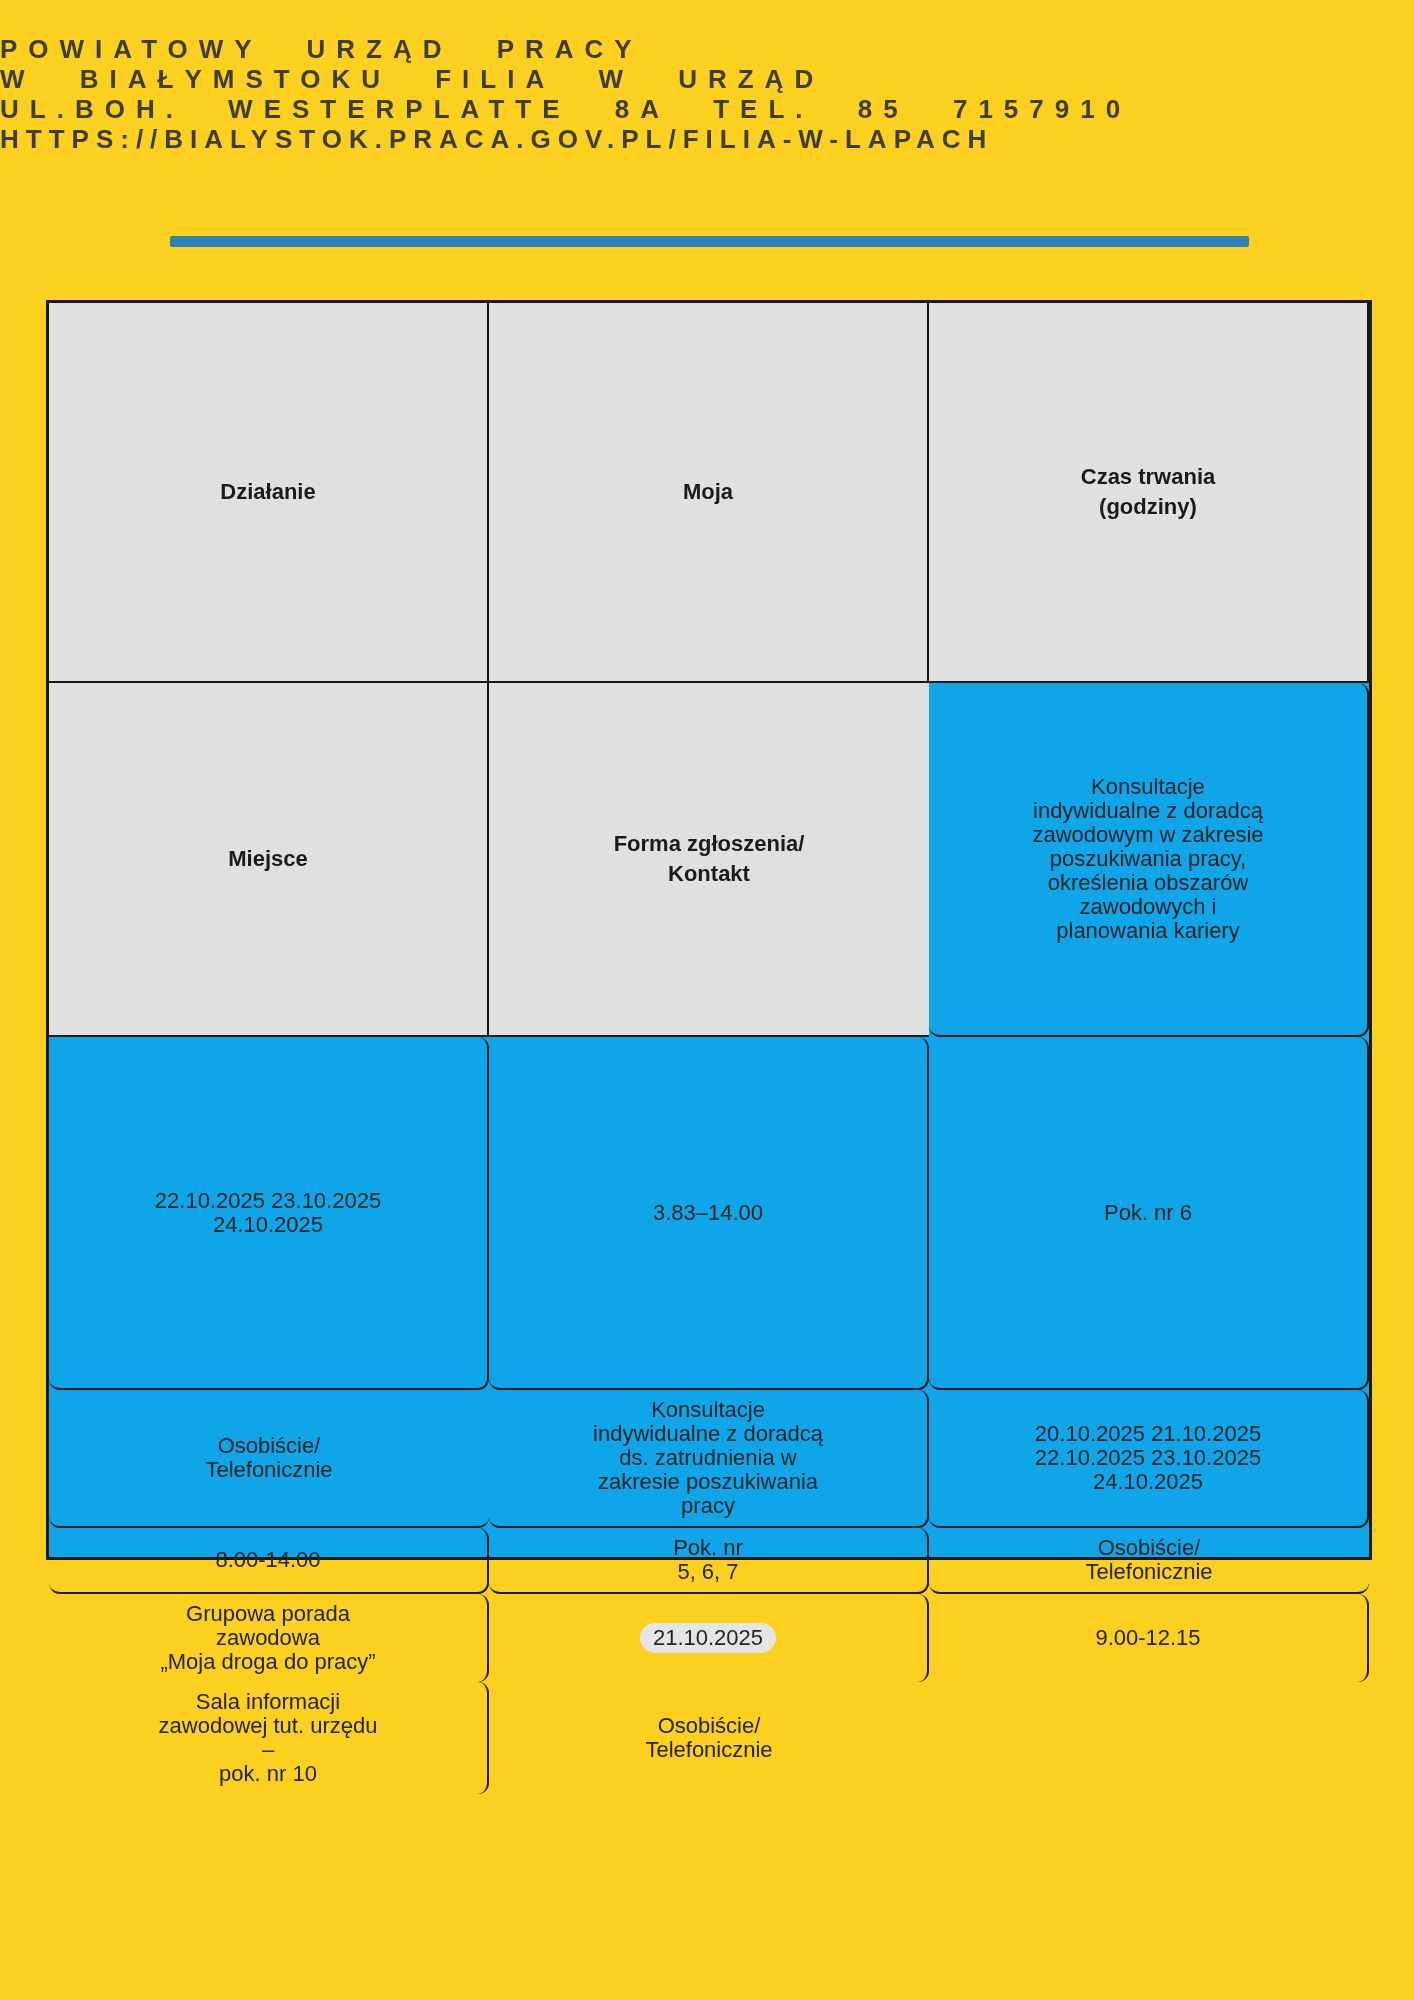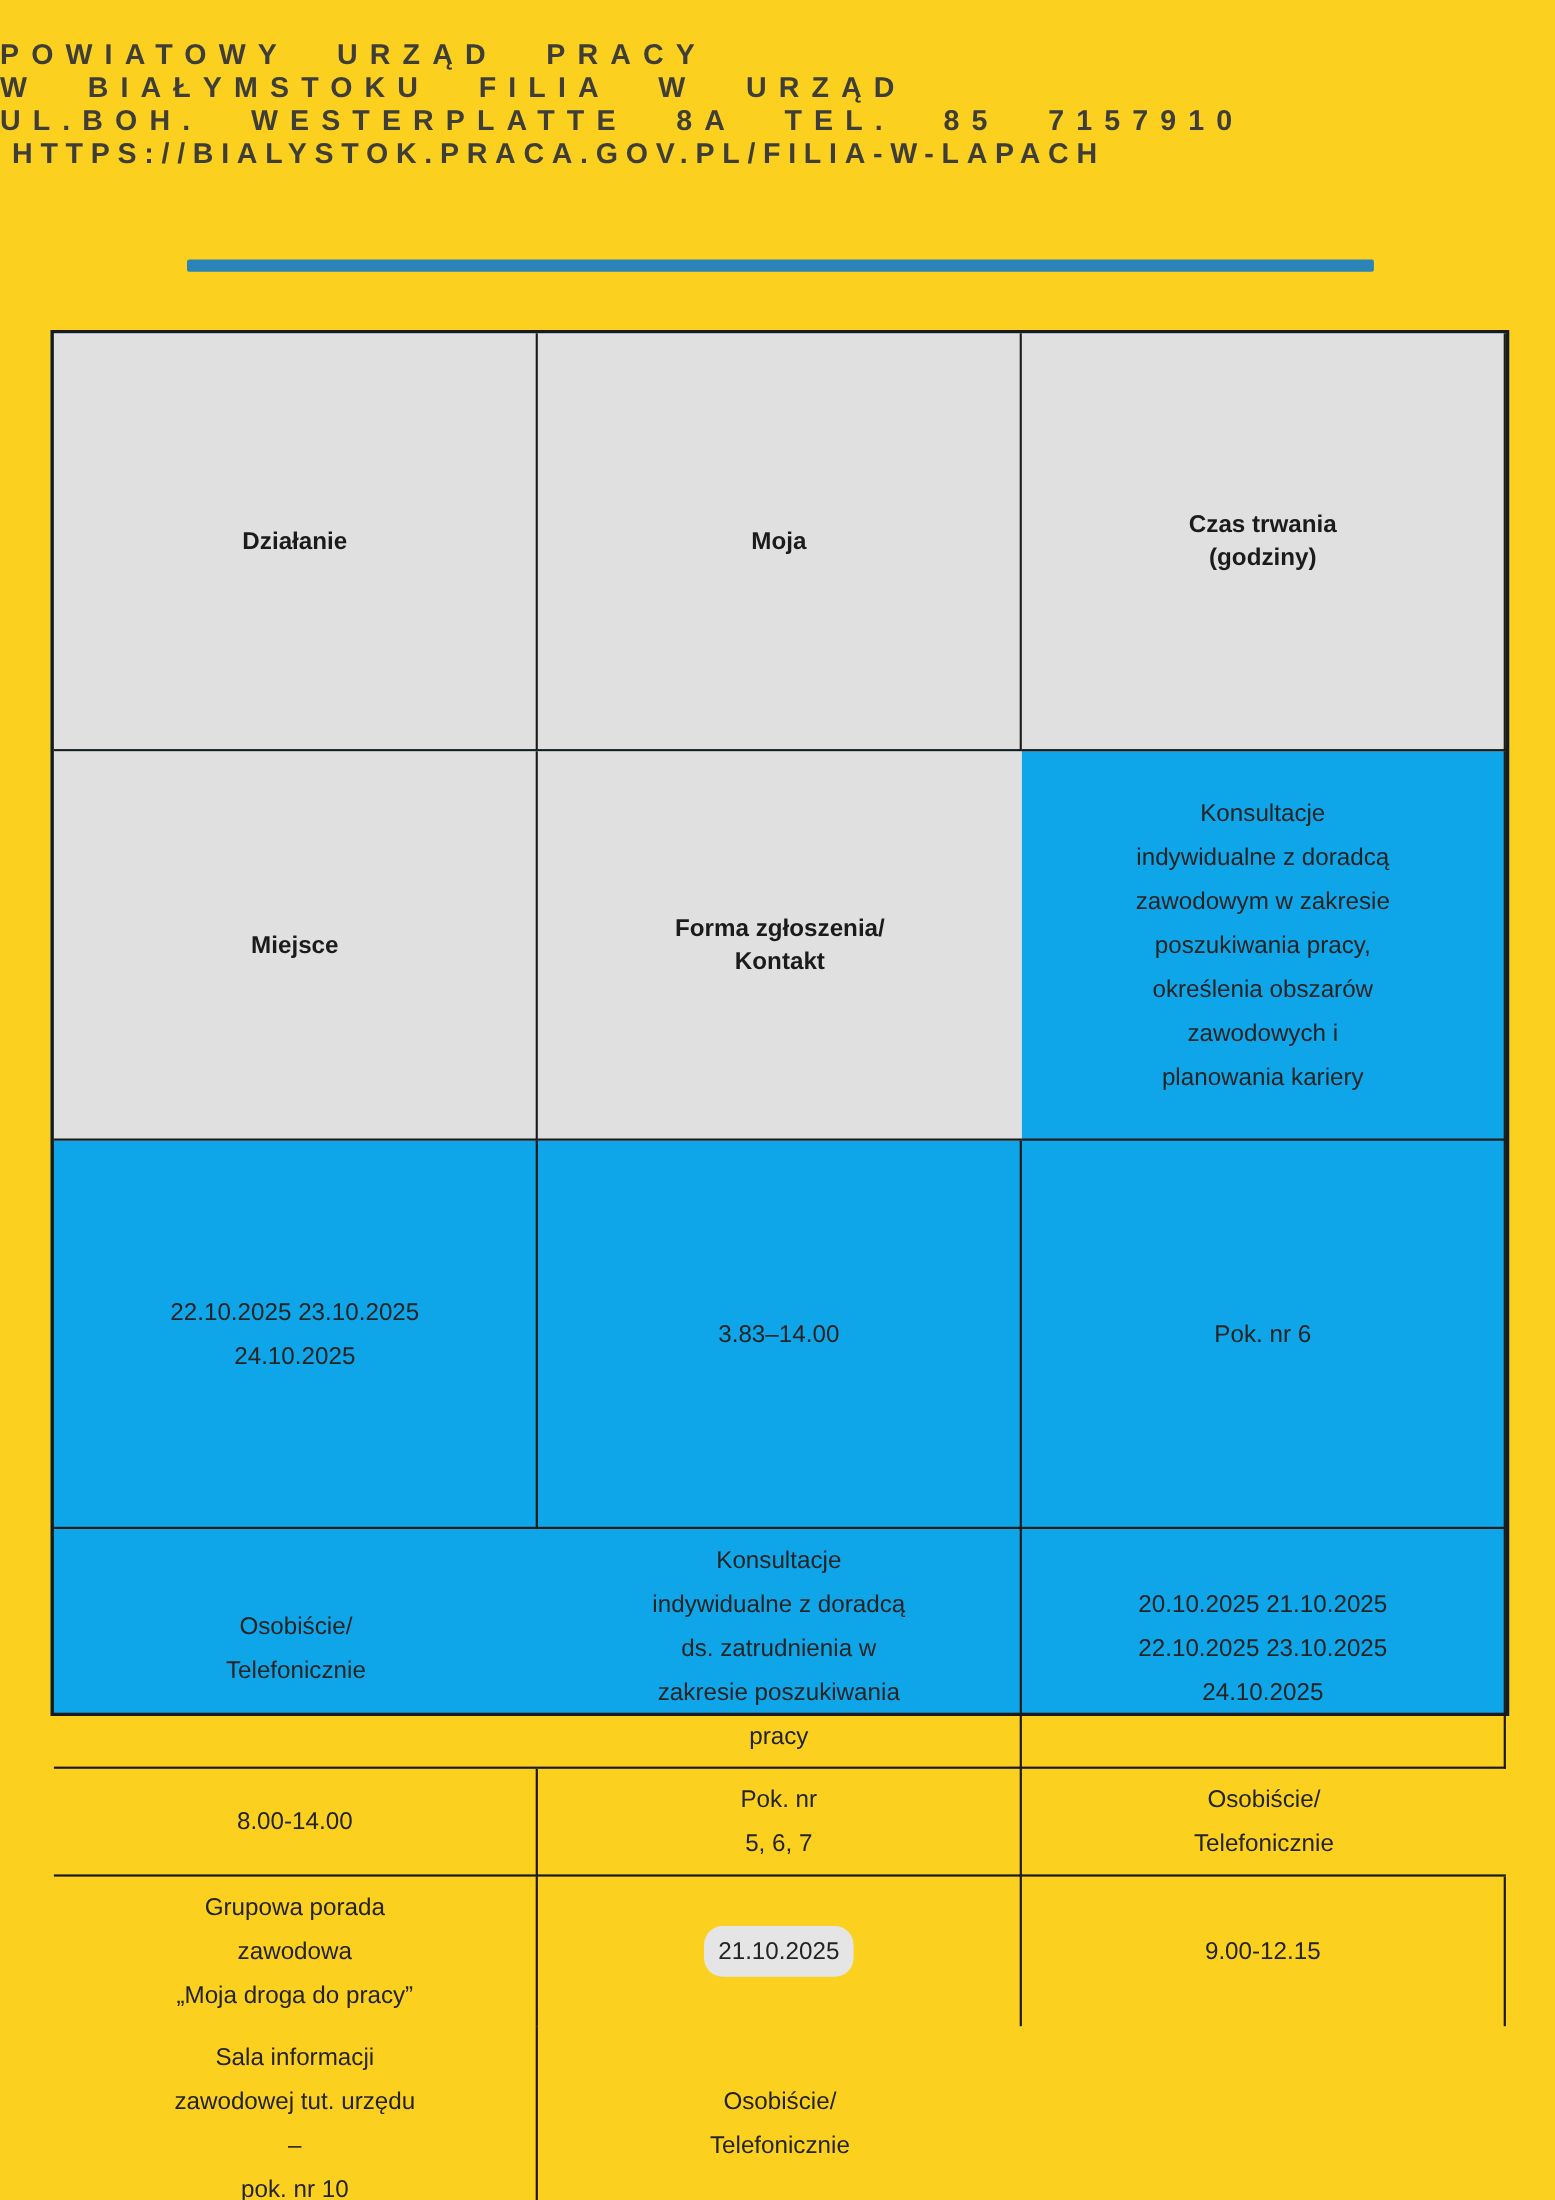--- a/index.html
+++ b/index.html
@@ -27,21 +27,20 @@
   .hdr-line {
     font-size: 26px;
     line-height: 30px;
     letter-spacing: 11px;
     word-spacing: 26px;
     white-space: nowrap;
   }
   .hdr-line--tight {
     letter-spacing: 7px;
     word-spacing: 7px;
-    padding-left: 11px;
   }
 
   
   .accent-bar {
     position: absolute;
     left: 170px;
     top: 236px;
     width: 1079px;
     height: 11px;
     background: #2A84B8;
@@ -78,23 +77,24 @@
 
   .head-cell {
     background: #E0E0E0;
     font-weight: bold;
     font-size: 22px;
     line-height: 30px;
     color: #1B1B1B;
   }
   .body-cell {
     font-size: 22px;
-    line-height: 40px;
+    line-height: 24px;
     color: #242424;
     font-weight: normal;
+    border-radius: 11px;
   }
   .pill {
     display: inline-block;
     background: #E5E5E5;
     border-radius: 17px;
     padding: 3px 13px;
     white-space: nowrap;
   }
 </style>
 </head>

